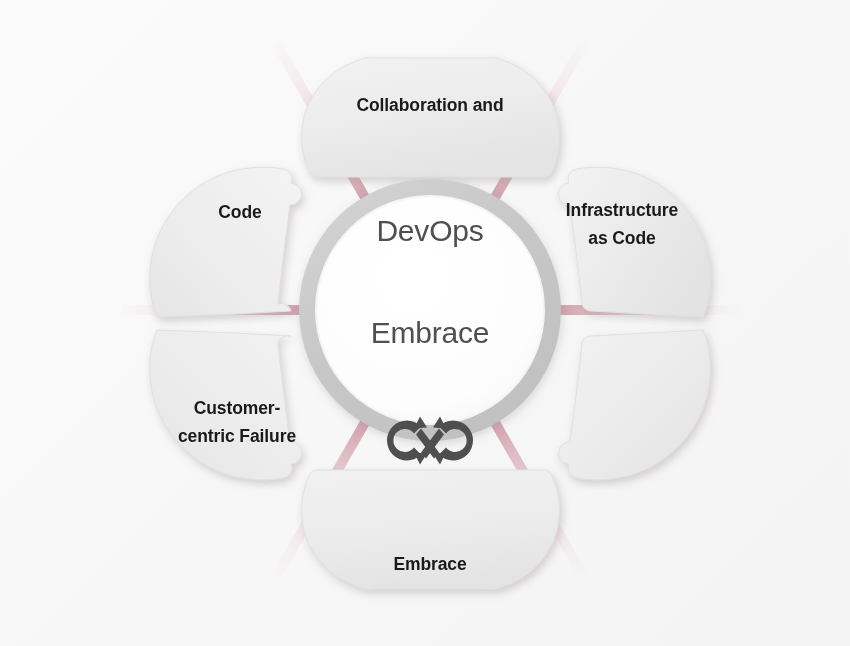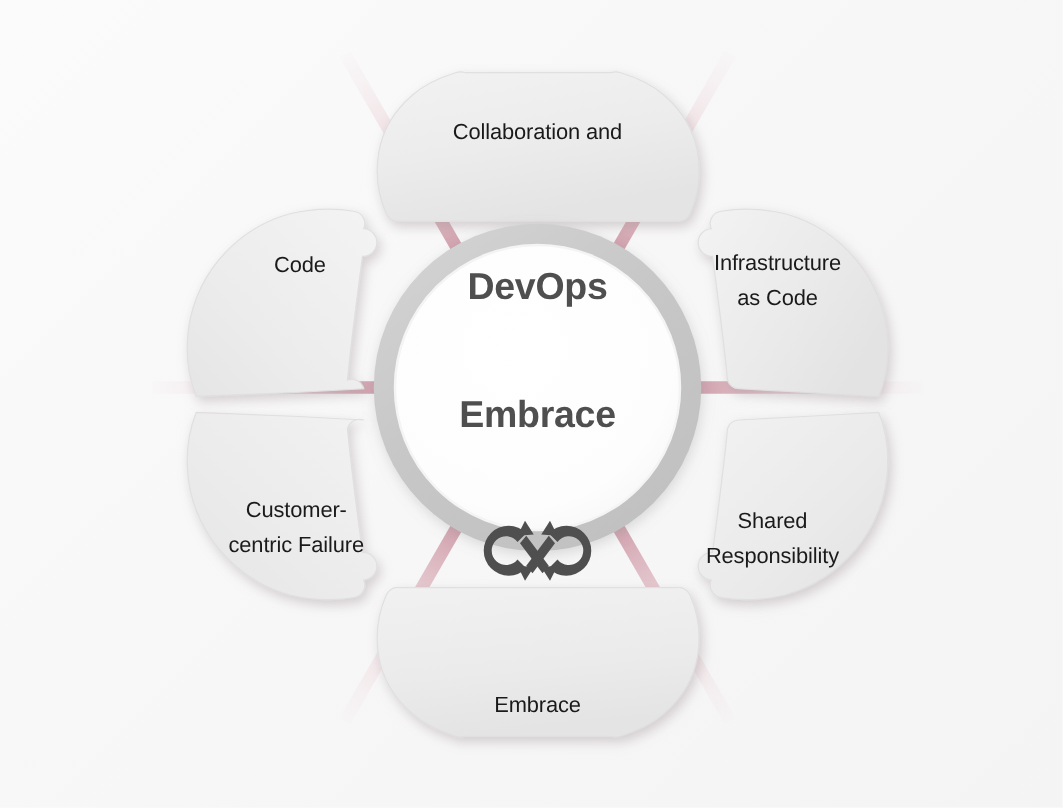--- a/index.html
+++ b/index.html
@@ -24,40 +24,40 @@
     left: 0;
     top: 0;
     width: 850px;
     height: 646px;
   }
   .petal-label {
     position: absolute;
     text-align: center;
     color: #1a1a1a;
     font-size: 17.5px;
-    font-weight: normal;
+    font-weight: bold;
     line-height: 1.62;
     letter-spacing: -0.1px;
     width: 200px;
     transform: translate(-50%, -50%);
     pointer-events: none;
   }
   #center-group {
     position: absolute;
     left: 430px;
     top: 310px;
     transform: translate(-50%, -50%);
     width: 240px;
     text-align: center;
     pointer-events: none;
   }
   #center-title {
     color: #4f4f4f;
     font-size: 30px;
-    font-weight: bold;
+    font-weight: normal;
     line-height: 1.7;
     letter-spacing: -0.2px;
     white-space: pre-line;
   }
   #center-icon {
     margin-top: 6px;
     line-height: 0;
   }
 </style>
 </head>
@@ -212,24 +212,20 @@
 
   <div class="petal-label" style="left:430px; top:105px;">
     <div>Collaboration and</div>
   </div>
 
   <div class="petal-label" style="left:622px; top:224px;">
     <div>Infrastructure</div>
     <div>as Code</div>
   </div>
 
-  <div class="petal-label" style="left:618px; top:431px;">
-    <div>Shared</div>
-    <div>Responsibility</div>
-  </div>
 
   <div class="petal-label" style="left:430px; top:564px;">
     <div>Embrace</div>
   </div>
 
   <div class="petal-label" style="left:237px; top:422px;">
     <div>Customer-</div>
     <div>centric Failure</div>
   </div>
 

